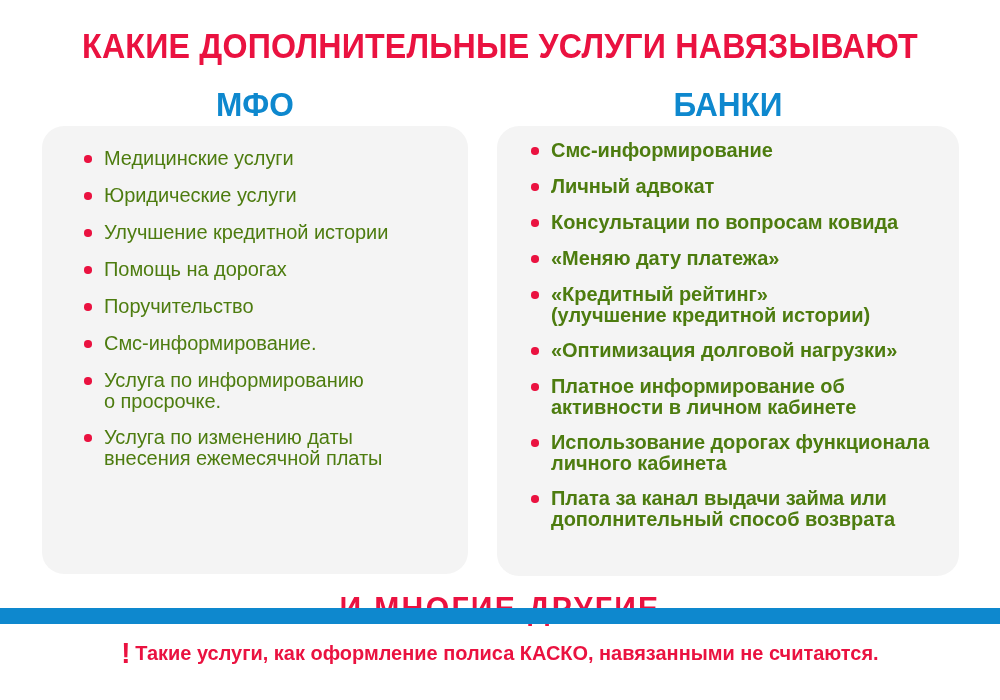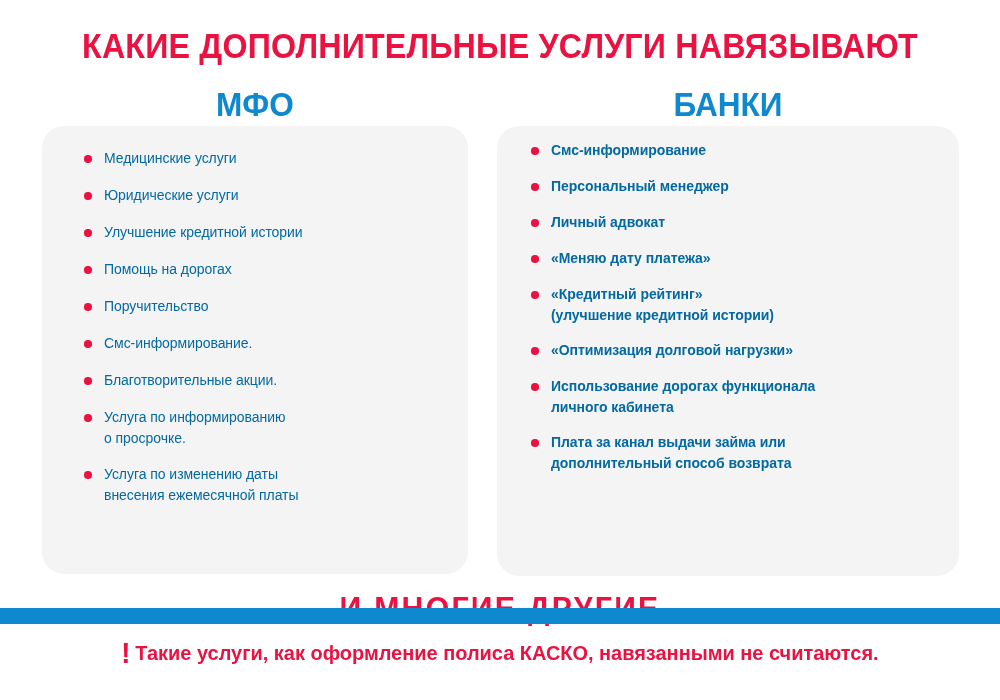--- a/index.html
+++ b/index.html
@@ -82,22 +82,22 @@
 
   .bullet-list {
     list-style: none;
     margin: 0;
     padding: 0;
   }
 
   .bullet-item {
     position: relative;
     padding-left: 20px;
-    color: #0369a1;
-    font-size: 14px;
+    color: #4d7c0f;
+    font-size: 20px;
     line-height: 21px;
     letter-spacing: -0.05px;
   }
   .card.left .bullet-item  { margin-bottom: 16px; }
   .card.right .bullet-item { margin-bottom: 15px; }
   .card.left .bullet-item.multiline  { margin-bottom: 15px; }
   .card.right .bullet-item.multiline { margin-bottom: 14px; }
   .bullet-item:last-child { margin-bottom: 0; }
 
   .bullet-dot {
@@ -194,24 +194,20 @@
           <span class="bullet-text">Помощь на дорогах</span>
         </li>
         <li class="bullet-item">
           <span class="bullet-dot"></span>
           <span class="bullet-text">Поручительство</span>
         </li>
         <li class="bullet-item">
           <span class="bullet-dot"></span>
           <span class="bullet-text">Смс-информирование.</span>
         </li>
-        <li class="bullet-item">
-          <span class="bullet-dot"></span>
-          <span class="bullet-text">Благотворительные акции.</span>
-        </li>
         <li class="bullet-item multiline">
           <span class="bullet-dot"></span>
           <span class="bullet-text">Услуга по информированию
 о просрочке.</span>
         </li>
         <li class="bullet-item multiline">
           <span class="bullet-dot"></span>
           <span class="bullet-text">Услуга по изменению даты
 внесения ежемесячной платы</span>
         </li>
@@ -219,38 +215,43 @@
   </div>
 
   <div class="card right">
     <ul class="bullet-list" id="list-banks">
         <li class="bullet-item">
           <span class="bullet-dot"></span>
           <span class="bullet-text">Смс-информирование</span>
         </li>
         <li class="bullet-item">
           <span class="bullet-dot"></span>
-          <span class="bullet-text">Персональный менеджер</span>
-        </li>
-        <li class="bullet-item">
-          <span class="bullet-dot"></span>
           <span class="bullet-text">Личный адвокат</span>
+        </li>
+        <li class="bullet-item">
+          <span class="bullet-dot"></span>
+          <span class="bullet-text">Консультации по вопросам ковида</span>
         </li>
         <li class="bullet-item">
           <span class="bullet-dot"></span>
           <span class="bullet-text">«Меняю дату платежа»</span>
         </li>
         <li class="bullet-item multiline">
           <span class="bullet-dot"></span>
           <span class="bullet-text">«Кредитный рейтинг»
 (улучшение кредитной истории)</span>
         </li>
         <li class="bullet-item">
           <span class="bullet-dot"></span>
           <span class="bullet-text">«Оптимизация долговой нагрузки»</span>
+        </li>
+        <li class="bullet-item multiline">
+          <span class="bullet-dot"></span>
+          <span class="bullet-text">Платное информирование об
+активности в личном кабинете</span>
         </li>
         <li class="bullet-item multiline">
           <span class="bullet-dot"></span>
           <span class="bullet-text">Использование дорогах функционала
 личного кабинета</span>
         </li>
         <li class="bullet-item multiline">
           <span class="bullet-dot"></span>
           <span class="bullet-text">Плата за канал выдачи займа или
 дополнительный способ возврата</span>

